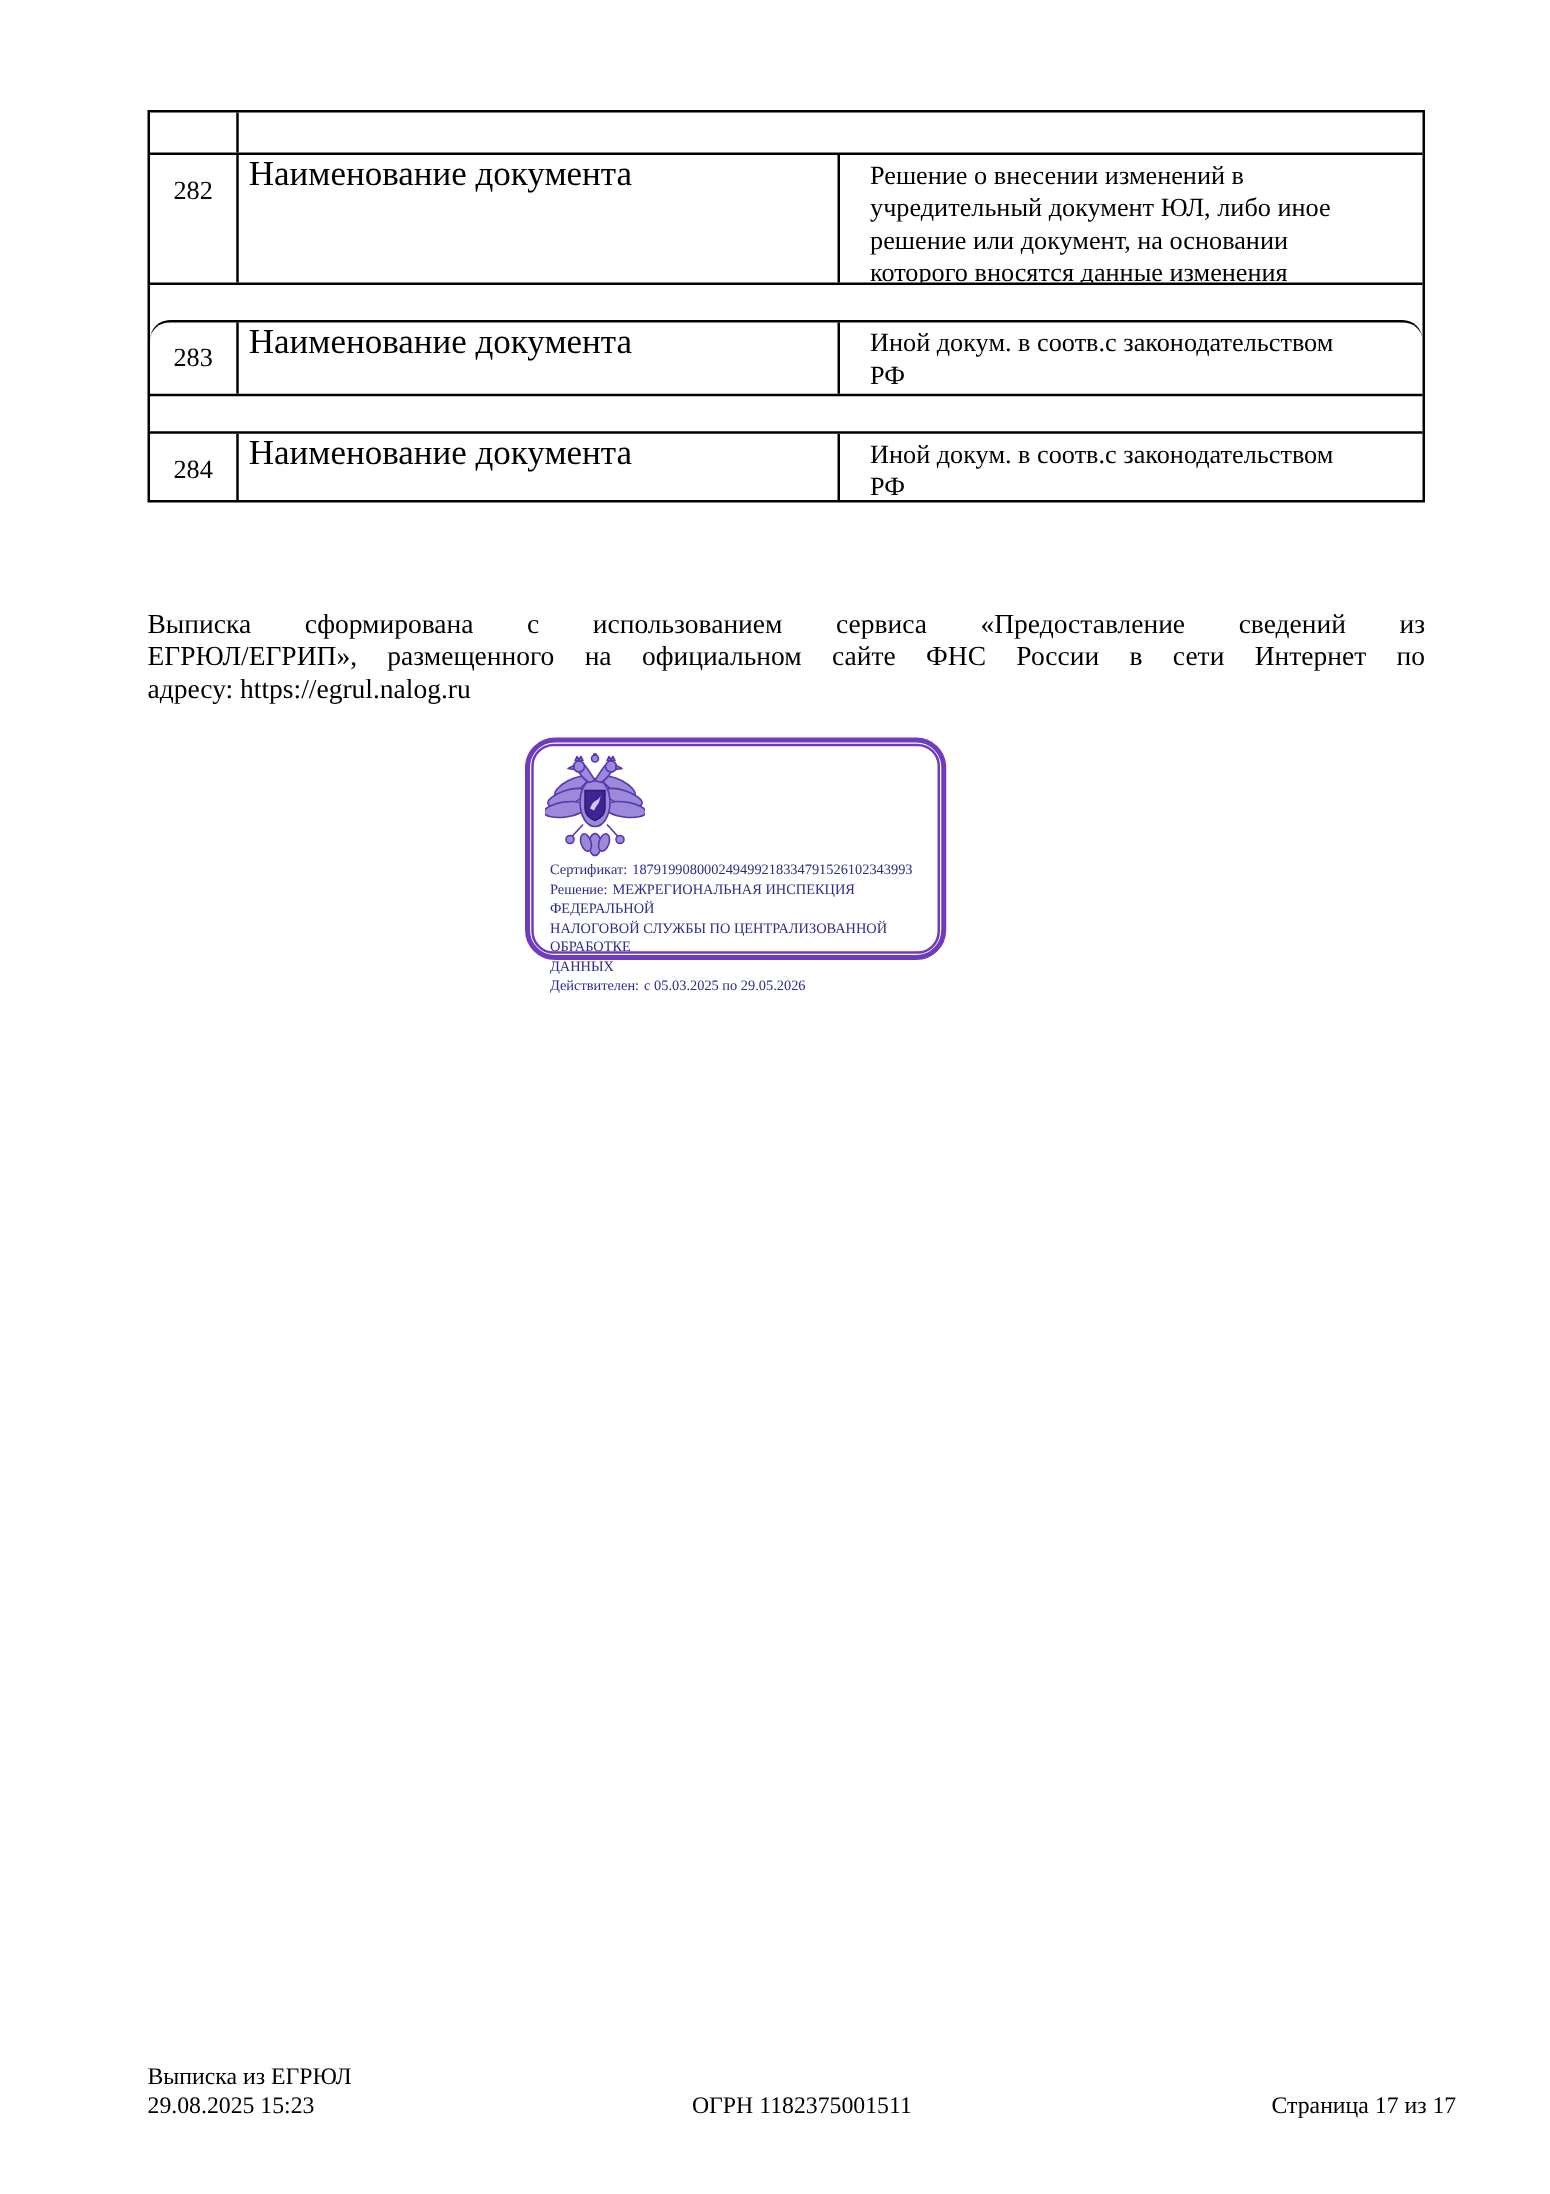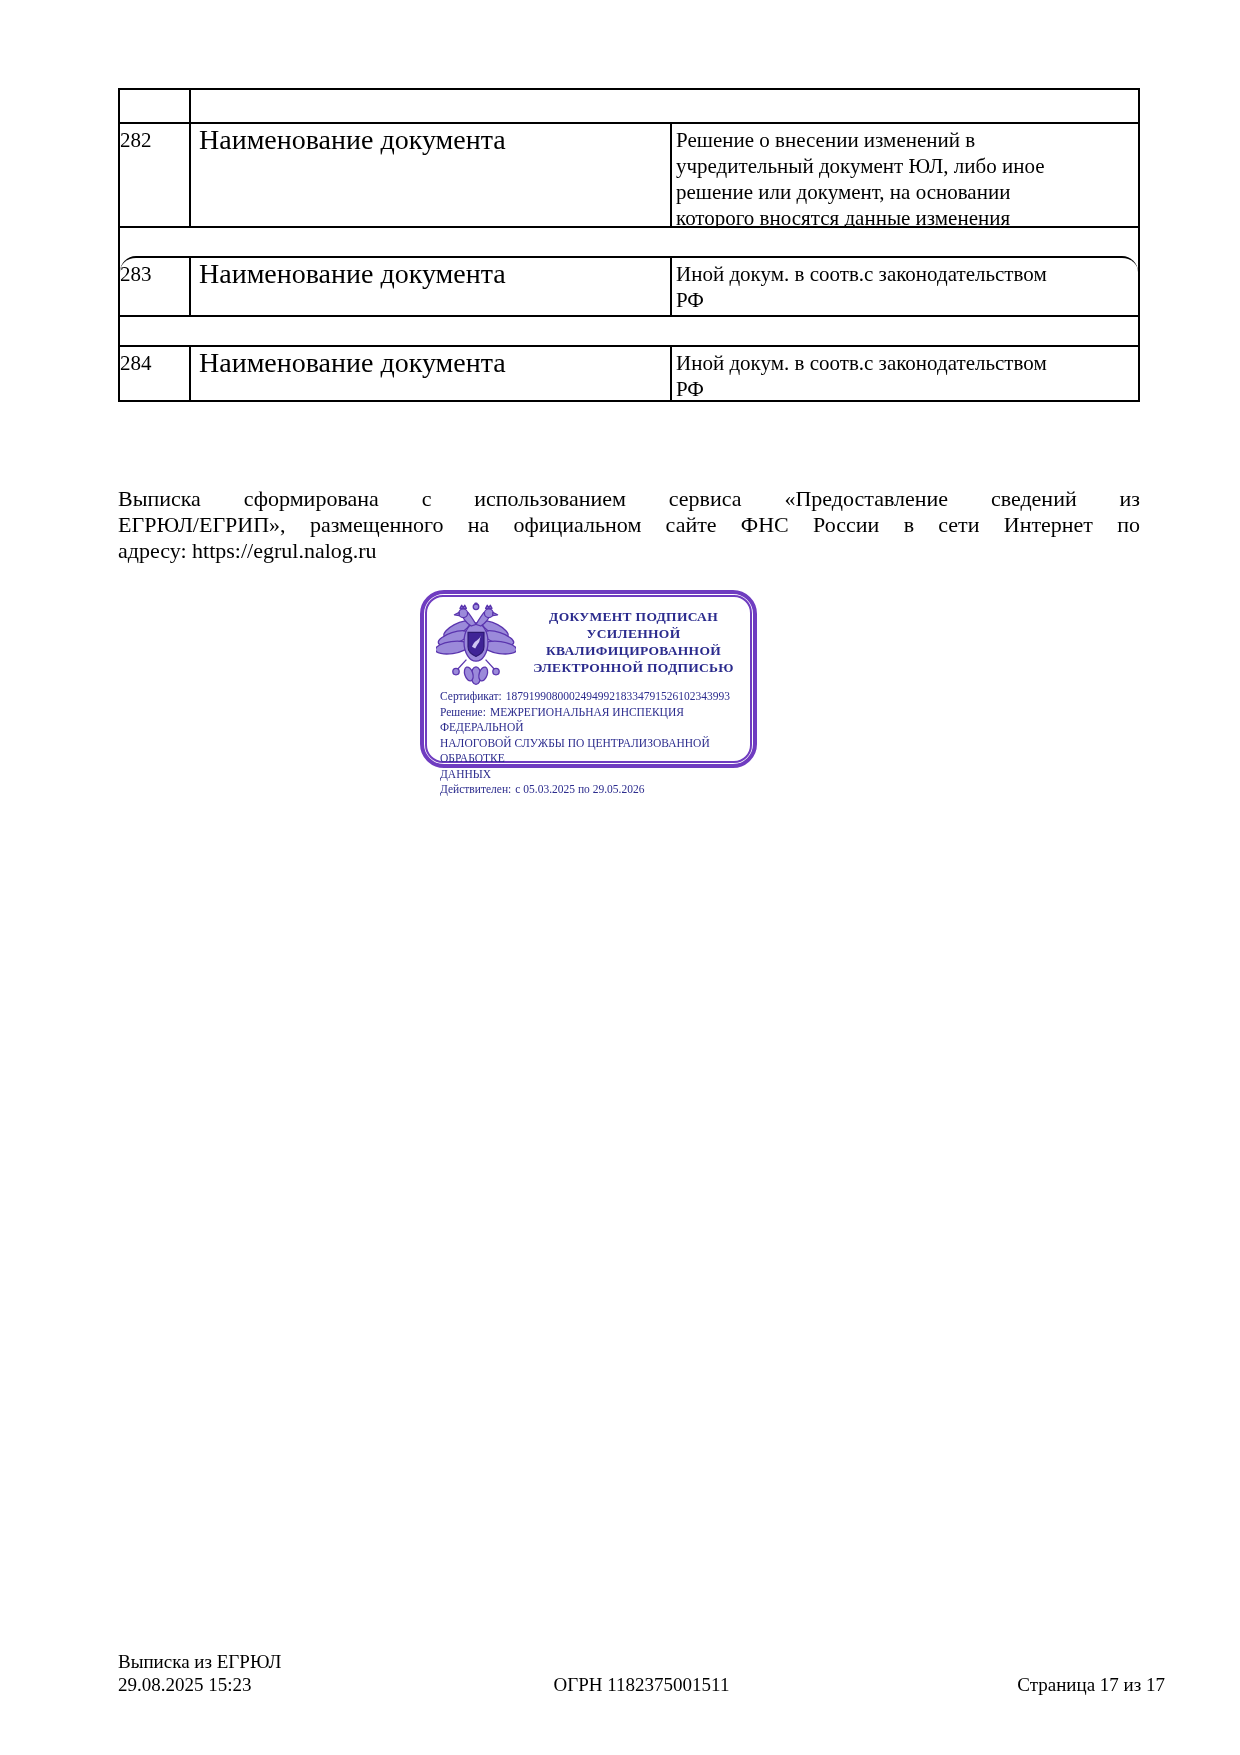--- a/index.html
+++ b/index.html
@@ -14,25 +14,25 @@
   }
 
   
   .doc-table {
     position:absolute; left:118px; top:88px; width:1022px;
     border:2px solid #000;
   }
   .t-row { display:flex; border-top:2px solid #000; }
   .t-row:first-child { border-top:none; }
   .cell { overflow:hidden; }
-  .c-num  { width:69px; flex:0 0 69px; text-align:left; padding-top:3px;
+  .c-num  { width:69px; flex:0 0 69px; text-align:center; padding-top:15px;
             font-size:21px; line-height:26px; }
   .c-label{ width:481px; flex:0 0 481px; border-left:2px solid #000;
             padding:3px 8px 0 8px; font-size:28px; line-height:26px; }
-  .c-value{ flex:1; border-left:2px solid #000; padding:3px 8px 0 4px;
+  .c-value{ flex:1; border-left:2px solid #000; padding:3px 8px 0 24px;
             font-size:21px; line-height:26px; white-space:pre-line; }
   .c-merged { flex:1; border-left:2px solid #000; }
   .c-full { flex:1; }
   .r-empty-top { height:32px; }
   .r-d1 { height:104px; }
   .r-sp { height:30px; }
   .r-d2 { height:59px;border-radius:16px; }
   .r-d3 { height:55px; }
 
   
@@ -172,25 +172,20 @@
         <line x1="50" y1="0.5" x2="50" y2="3"></line>
         <line x1="48" y1="1.8" x2="52" y2="1.8"></line>
       </g>
 
       <g>
         <path d="M40,38 h20 v18 q0,8 -10,12 q-10,-4 -10,-12 Z" fill="#3f2496" stroke="#2c1870" stroke-width="1.4"></path>
         <path d="M45,56 q2,-6 6,-8 q4,-2 5,-6 l-2,8 q-3,4 -5,8 Z" fill="#cfc6f2" stroke="none"></path>
       </g>
     </svg>
 
-    <div class="stamp-title">
-      <div>ДОКУМЕНТ ПОДПИСАН</div>
-      <div>УСИЛЕННОЙ КВАЛИФИЦИРОВАННОЙ</div>
-      <div>ЭЛЕКТРОННОЙ ПОДПИСЬЮ</div>
-    </div>
 
     <div class="stamp-details">
       <div>
         <span class="lbl">Сертификат:</span><span>187919908000249499218334791526102343993</span>
       </div>
       <div>
         <span class="lbl">Решение:</span><span class="pre">МЕЖРЕГИОНАЛЬНАЯ ИНСПЕКЦИЯ ФЕДЕРАЛЬНОЙ
 НАЛОГОВОЙ СЛУЖБЫ ПО ЦЕНТРАЛИЗОВАННОЙ ОБРАБОТКЕ
 ДАННЫХ</span>
       </div>

